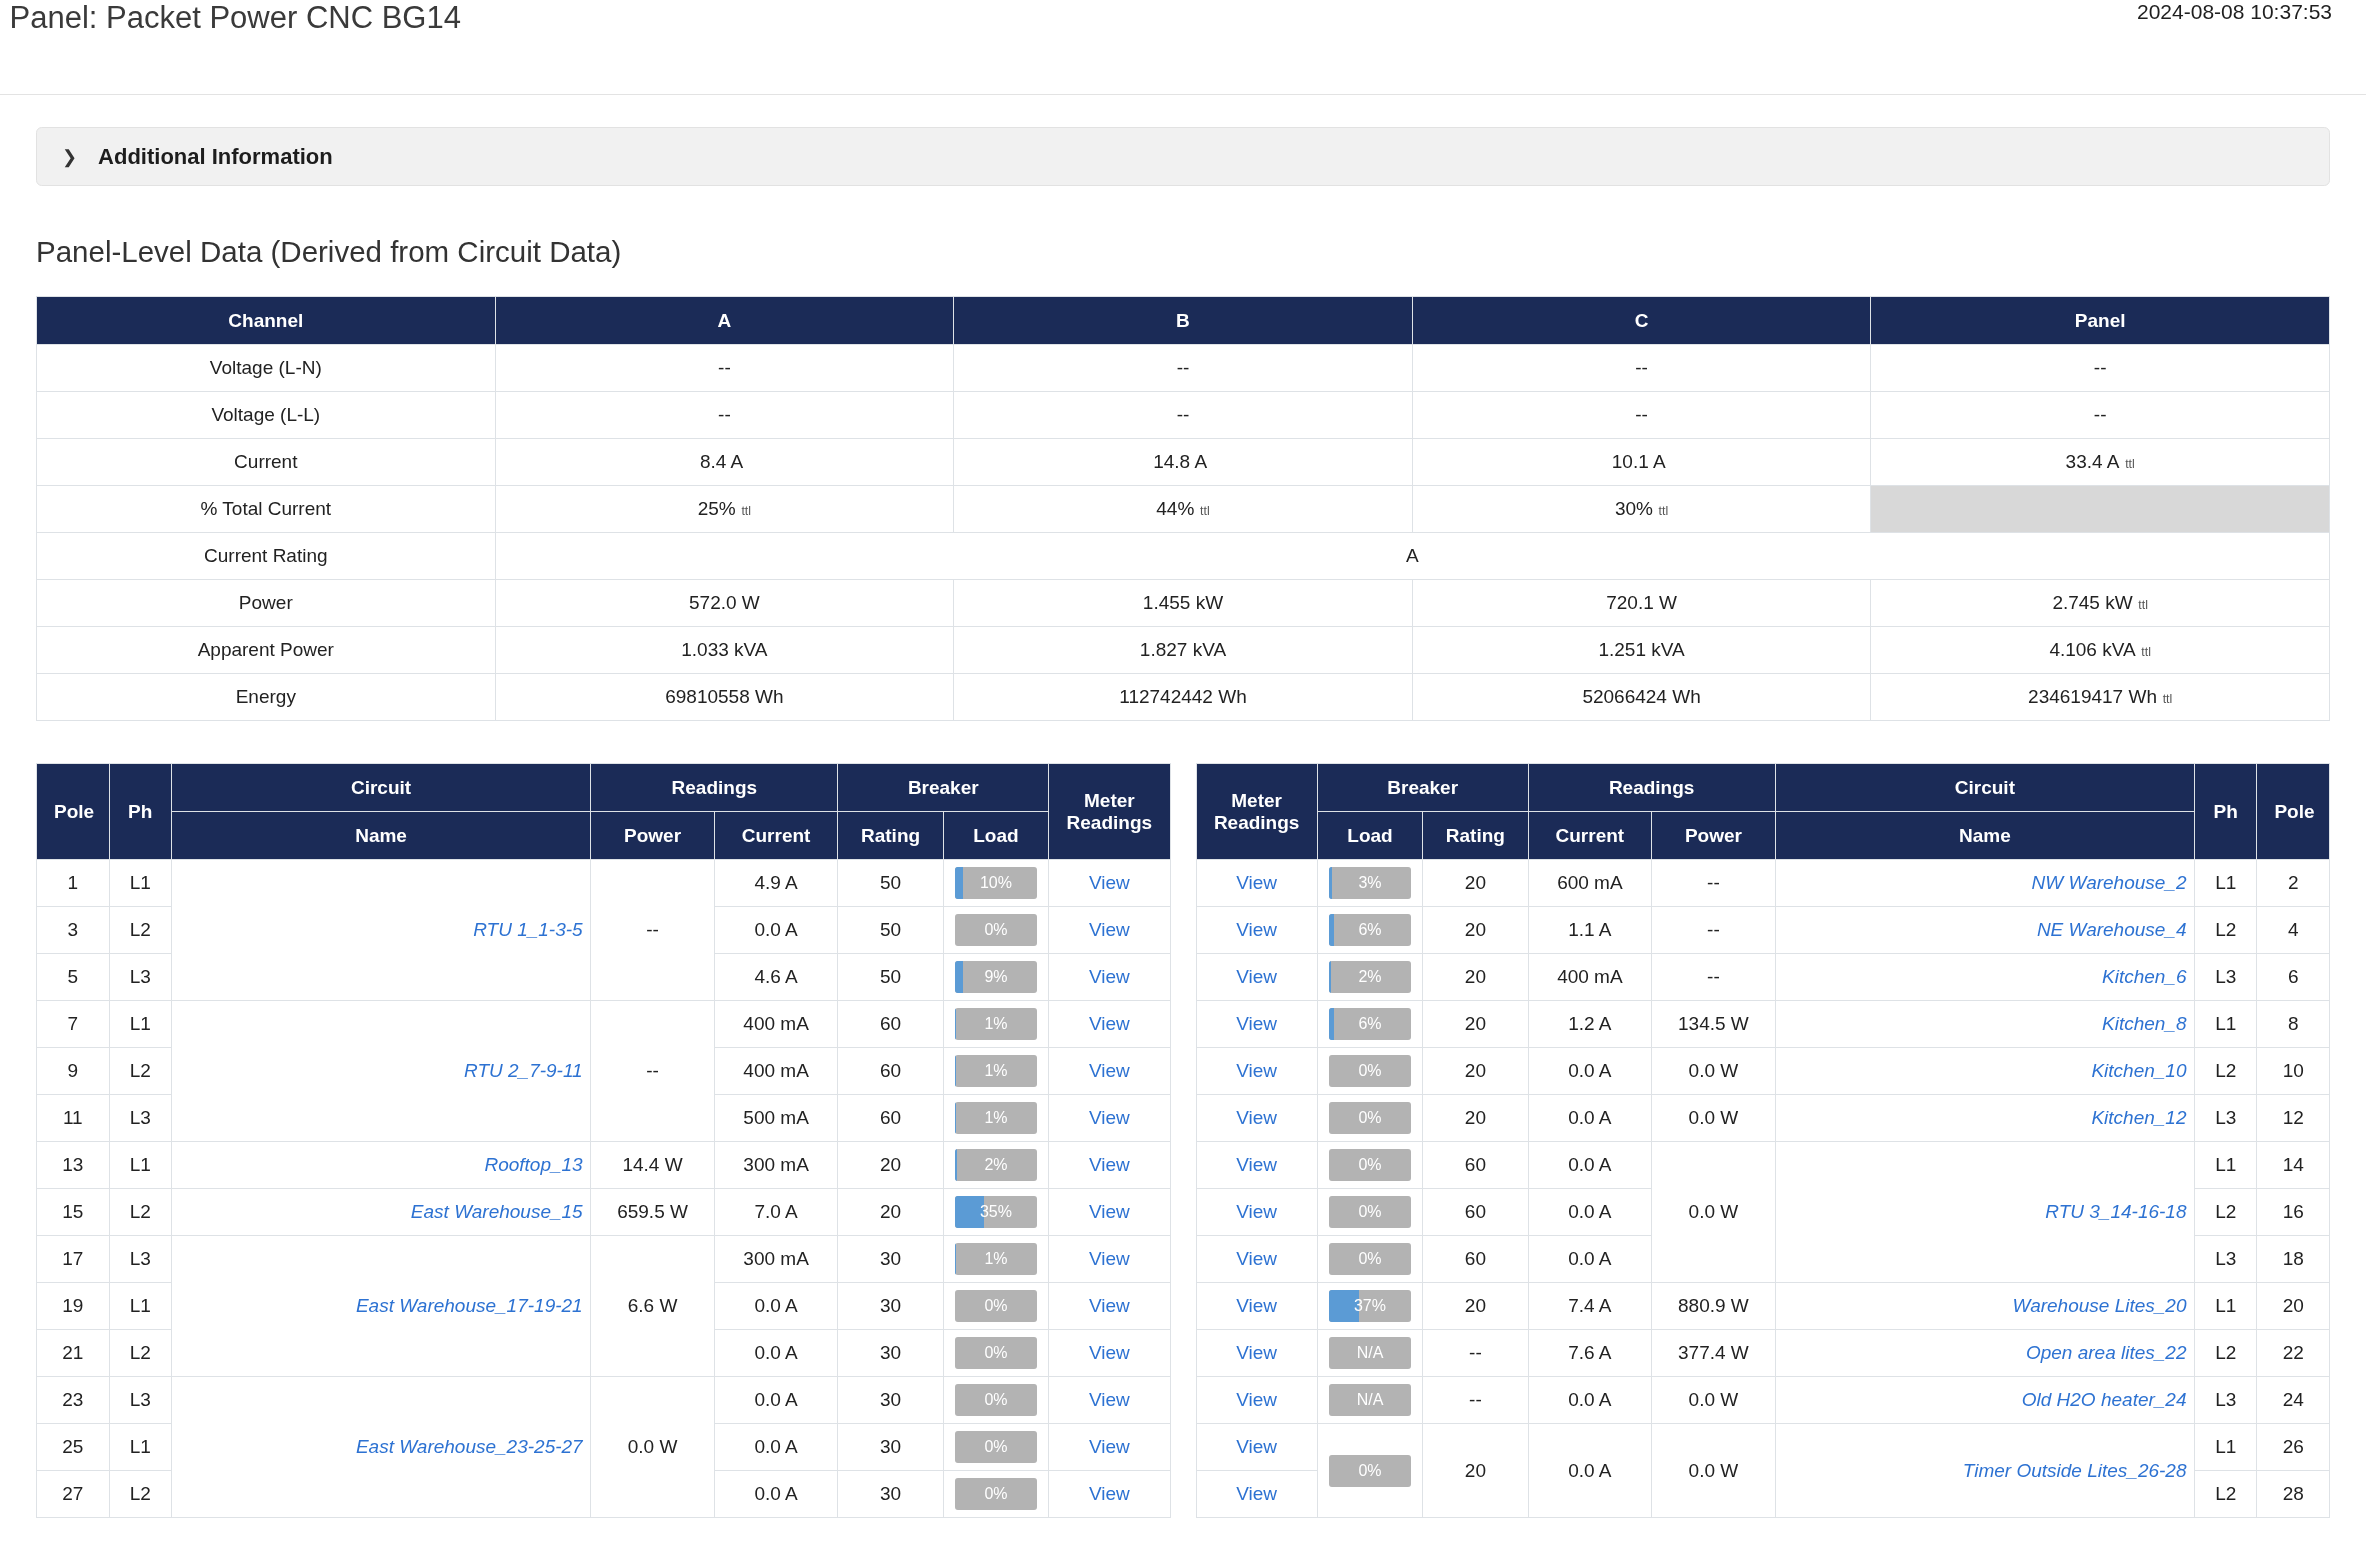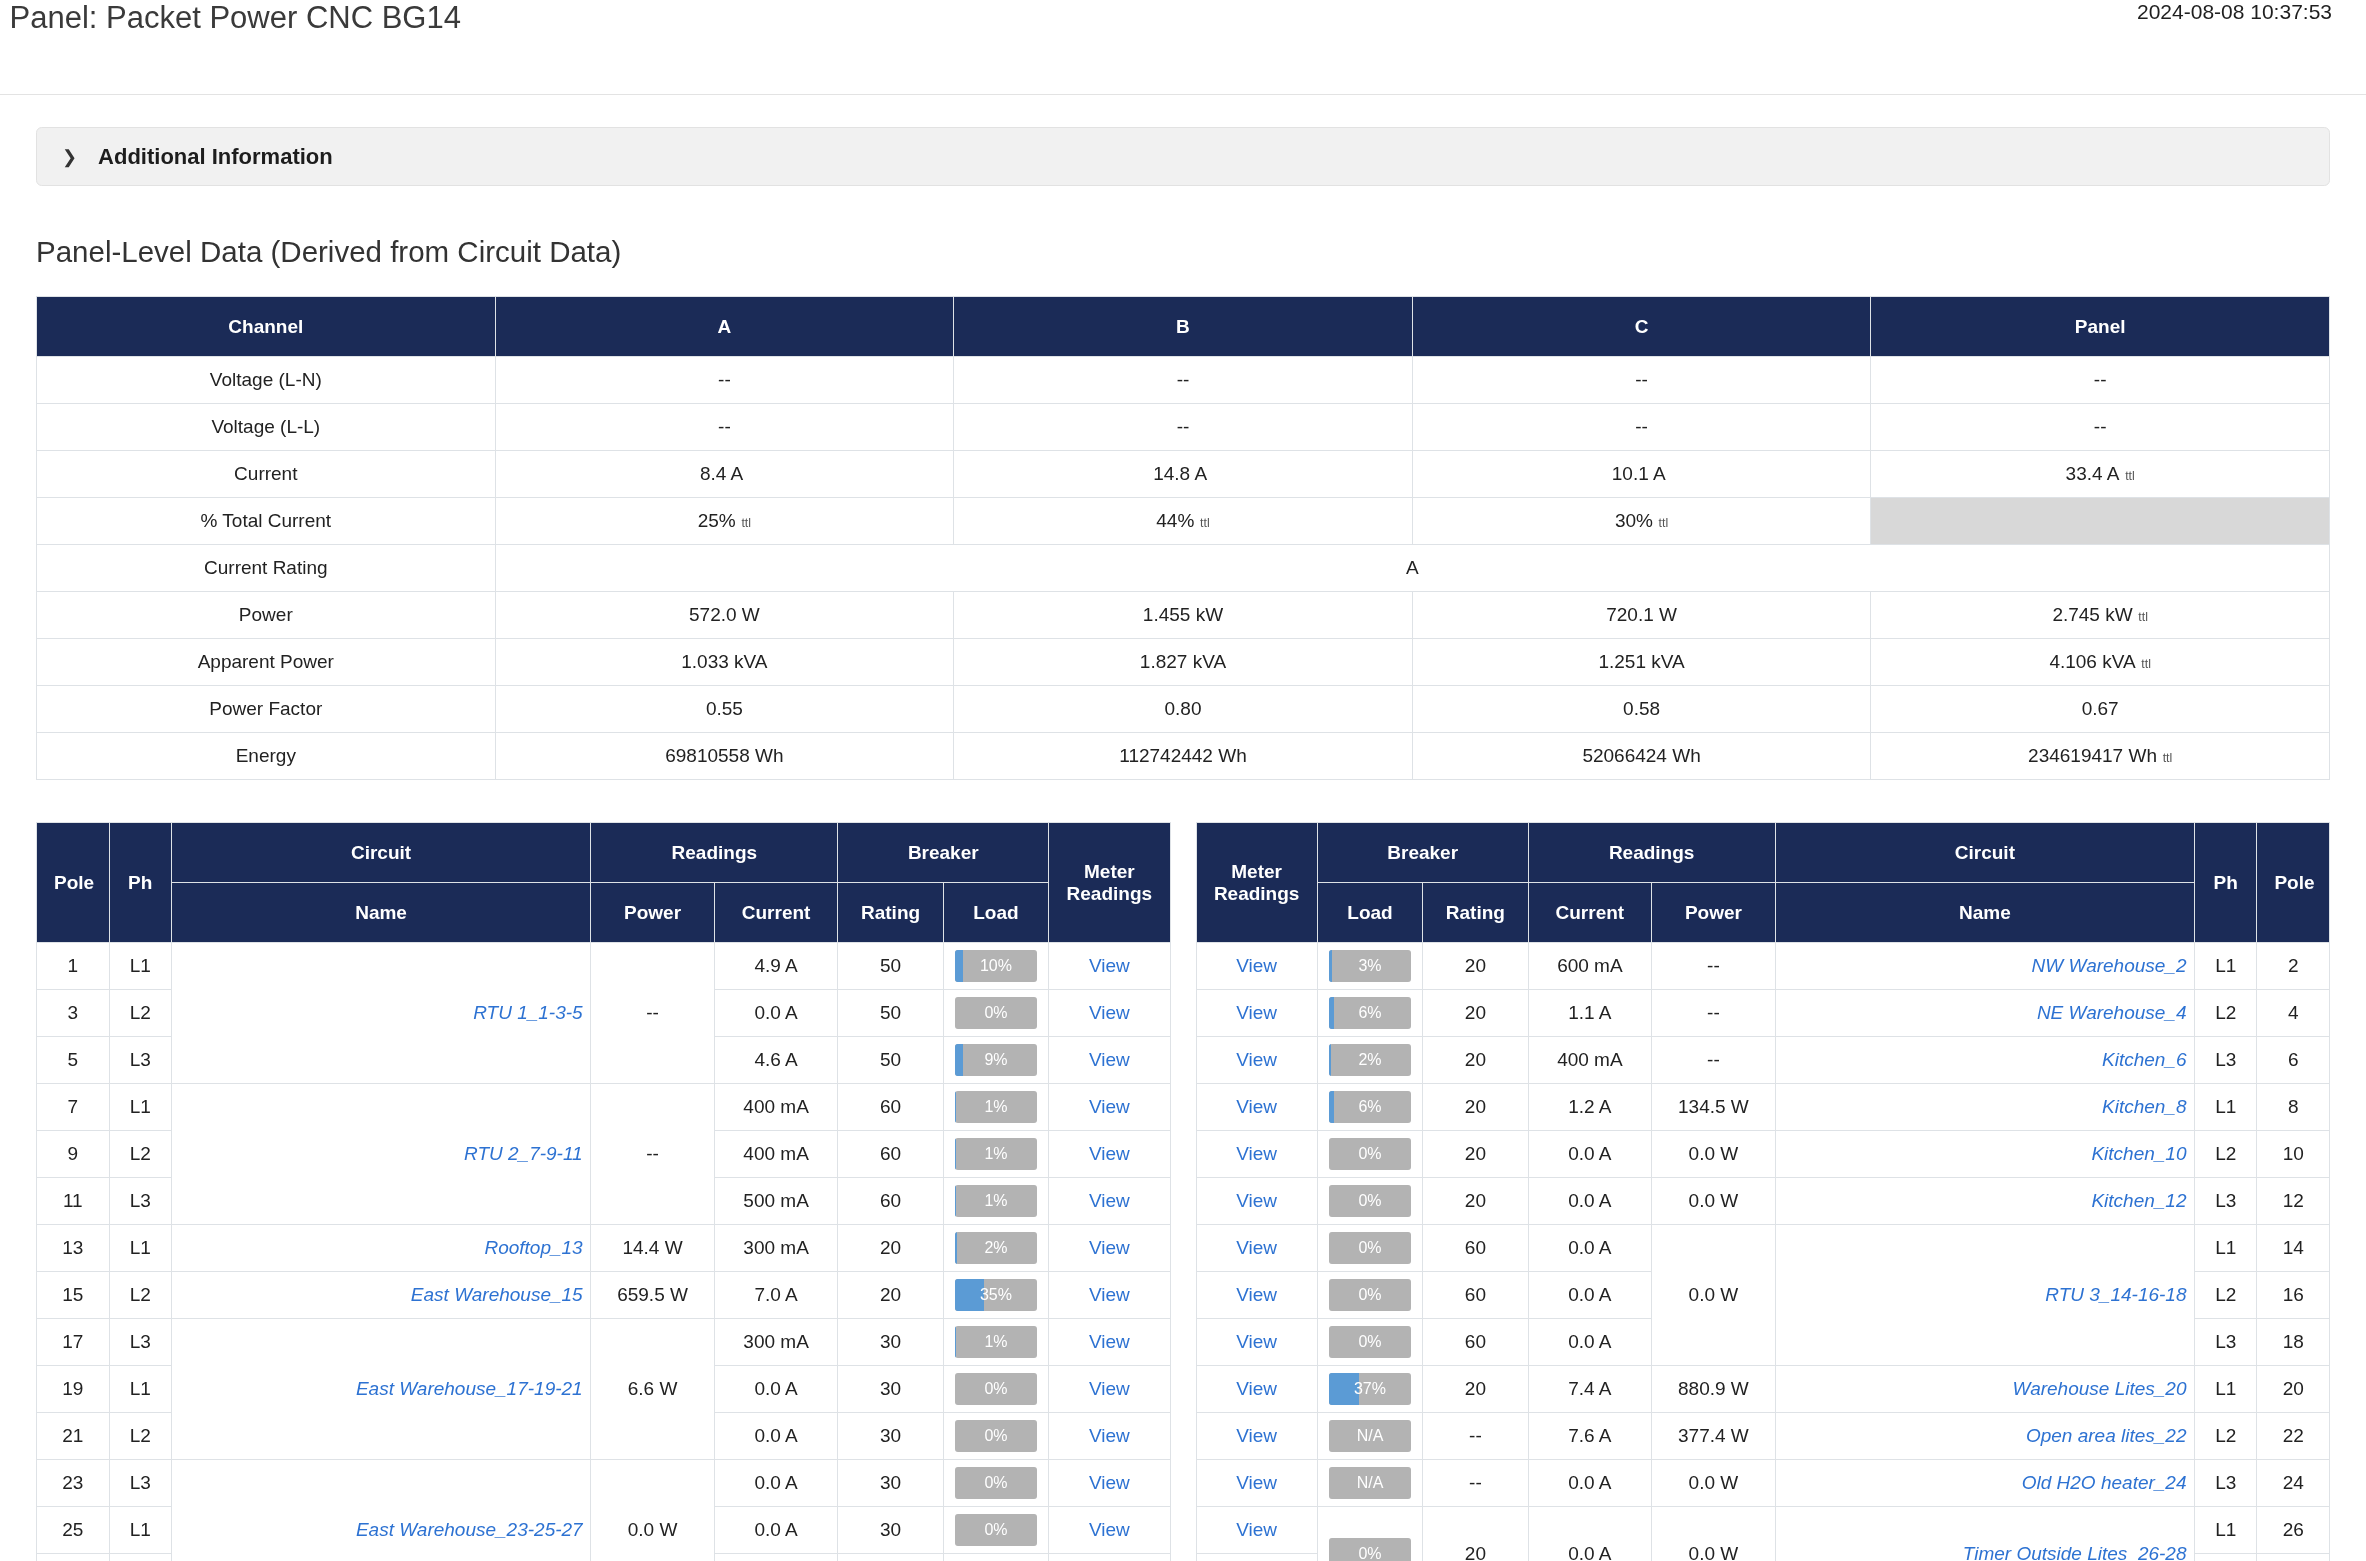--- a/index.html
+++ b/index.html
@@ -35,21 +35,21 @@
   }
   .accordion .chev{font-size:18px;color:#333;margin-right:21px;line-height:1;}
   .accordion .lbl{font-size:22px;font-weight:bold;color:#1d1d1d;}
   
   .section-heading{font-size:29.5px;font-weight:400;color:#333;margin:49px 0 27px 0;}
   
   table{border-collapse:collapse;width:100%;table-layout:fixed;}
   th,td{border:1px solid var(--border);}
   th{
     background:var(--navy);color:#fff;font-size:19px;font-weight:bold;
-    height:60px;text-align:center;padding:0 17px;
+    height:48px;text-align:center;padding:0 17px;
   }
   td{
     height:47px;background:#fff;font-size:19px;color:var(--text);
     text-align:center;vertical-align:middle;padding:0 7.6px;
   }
   .cell-filled{background:var(--filled);}
   .ttl{font-size:12.4px;color:#555;margin-left:5.7px;}
   
   .tables-row{display:flex;gap:25px;margin-top:42px;padding-bottom:9.5px;}
   .circuit-table{flex:1;}
@@ -139,27 +139,20 @@
         <td><span>1.455 kW</span></td>
         <td><span>720.1 W</span></td>
         <td><span>2.745 kW</span><span class="ttl">ttl</span></td>
       </tr>
       <tr>
         <td>Apparent Power</td>
         <td><span>1.033 kVA</span></td>
         <td><span>1.827 kVA</span></td>
         <td><span>1.251 kVA</span></td>
         <td><span>4.106 kVA</span><span class="ttl">ttl</span></td>
-      </tr>
-      <tr>
-        <td>Power Factor</td>
-        <td><span>0.55</span></td>
-        <td><span>0.80</span></td>
-        <td><span>0.58</span></td>
-        <td><span>0.67</span></td>
       </tr>
       <tr>
         <td>Energy</td>
         <td><span>69810558 Wh</span></td>
         <td><span>112742442 Wh</span></td>
         <td><span>52066424 Wh</span></td>
         <td><span>234619417 Wh</span><span class="ttl">ttl</span></td>
       </tr>
     </tbody>
   </table>

